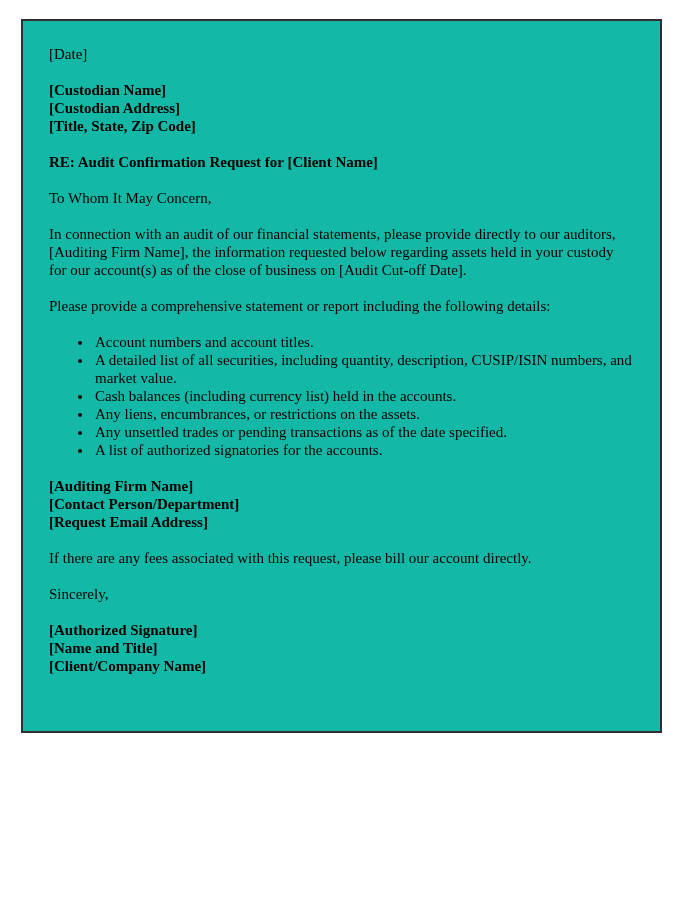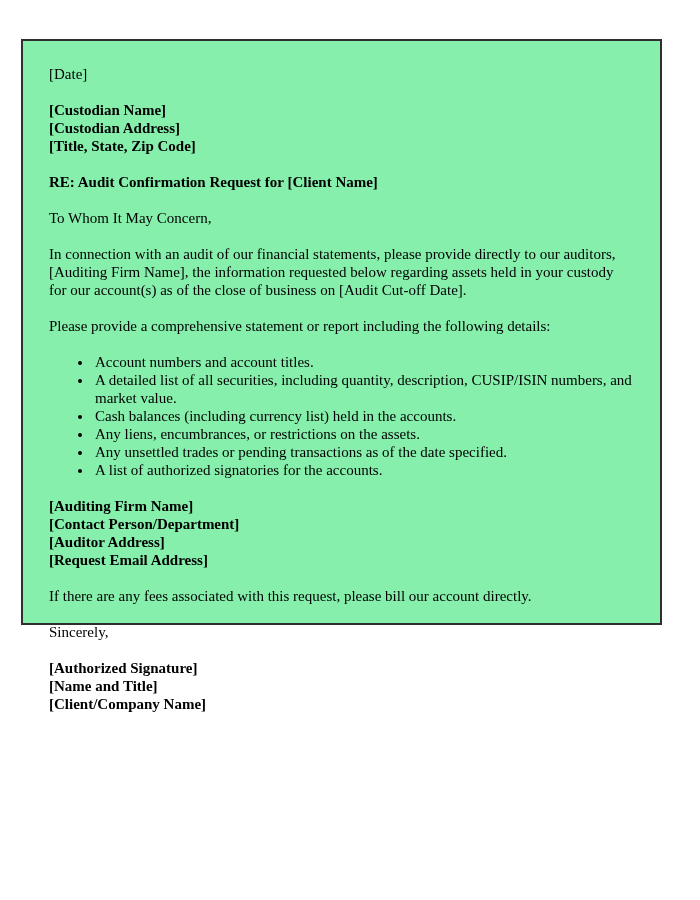--- a/index.html
+++ b/index.html
@@ -15,29 +15,28 @@
     width: 700px;
     height: 900px;
     background: #ffffff;
     overflow: hidden;
   }
   .page {
     position: absolute;
     left: 21px;
     top: 19px;
     width: 641px;
-    height: 586px;
+    height: 714px;
     box-sizing: border-box;
     border: 2px solid #2f2f2f;
-    background: #86efac;
+    background: #14b8a6;
     padding: 24px 26px;
     color: #000000;
     font-size: 15px;
     line-height: 18px;
-    margin-top: 20px;
   }
   .block {
     margin: 0 0 18px 0;
   }
   .line {
     margin: 0;
     font-weight: bold;
   }
   .subject {
     font-weight: bold;
@@ -80,21 +79,20 @@
       <li>Cash balances (including currency list) held in the accounts.</li>
       <li>Any liens, encumbrances, or restrictions on the assets.</li>
       <li>Any unsettled trades or pending transactions as of the date specified.</li>
       <li>A list of authorized signatories for the accounts.</li>
     </ul>
 
 
     <div class="block">
       <p class="line">[Auditing Firm Name]</p>
       <p class="line">[Contact Person/Department]</p>
-      <p class="line">[Auditor Address]</p>
       <p class="line">[Request Email Address]</p>
     </div>
 
     <p class="block">If there are any fees associated with this request, please bill our account directly.</p>
 
     <p class="block">Sincerely,</p>
 
     <div class="block">
       <p class="line">[Authorized Signature]</p>
       <p class="line">[Name and Title]</p>

